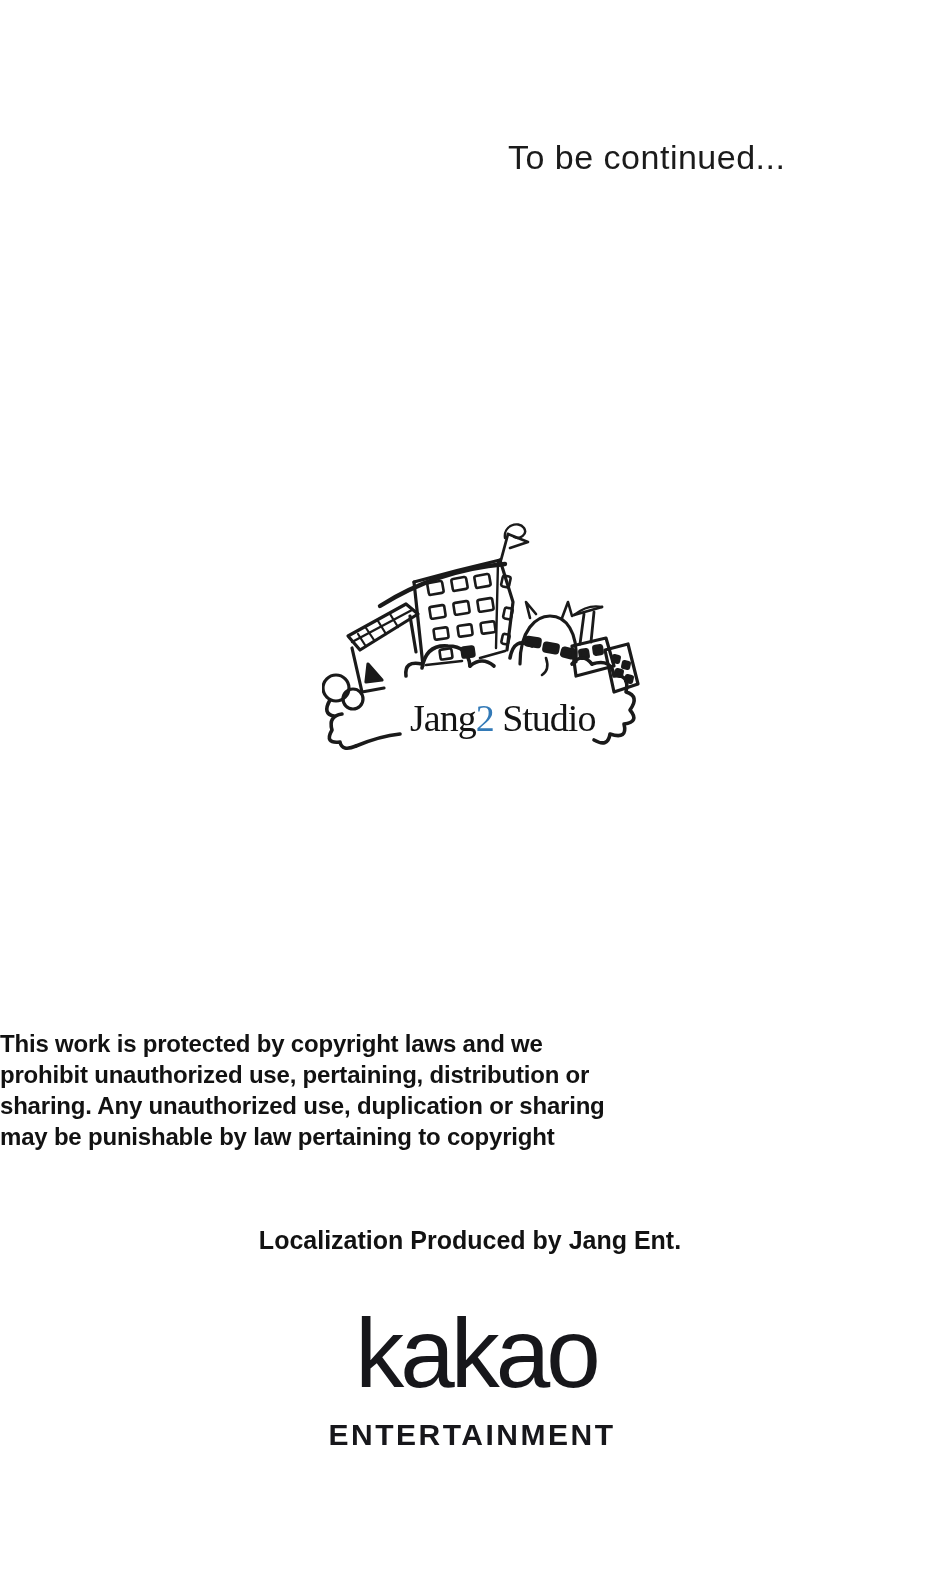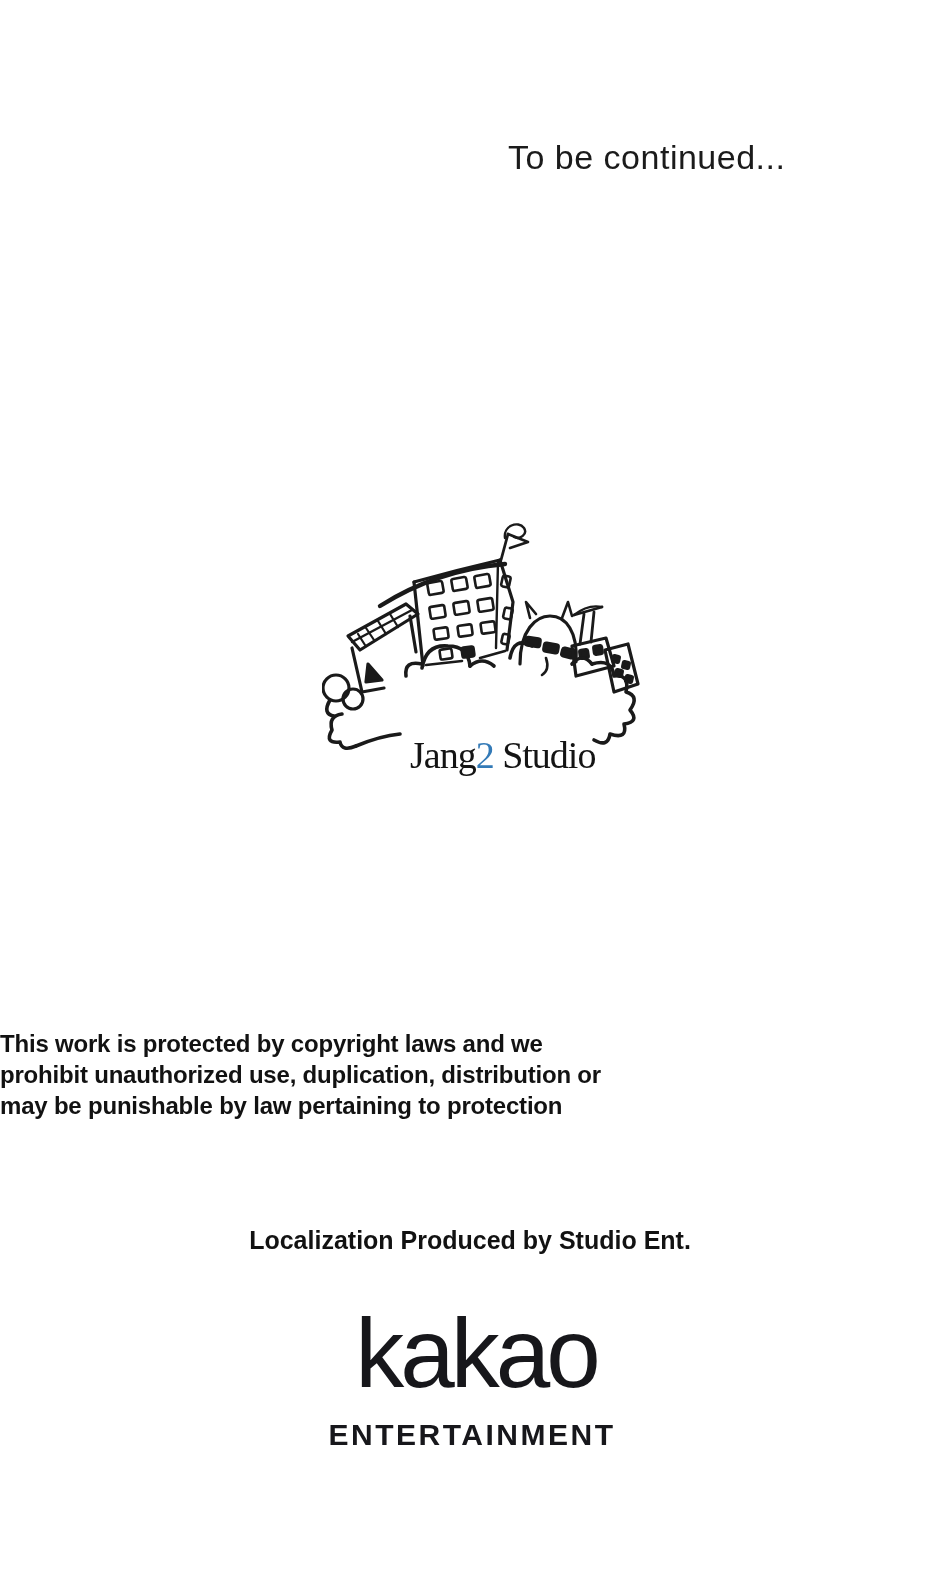--- a/index.html
+++ b/index.html
@@ -14,21 +14,20 @@
     font-size:34px;font-weight:400;letter-spacing:.5px;color:#1b1b1b;
     white-space:nowrap;
   }
   .logo-wrap{position:absolute;left:322px;top:518px;width:320px;height:240px;}
   .logo-art{position:absolute;left:0;top:0;}
   .logo-text{
     position:absolute;left:88px;top:178px;
     font-family:"Liberation Serif","DejaVu Serif",serif;
     font-size:38px;font-weight:400;letter-spacing:-1px;color:#141414;
     white-space:nowrap;
-    margin-top:37px;
   }
   .logo-text .accent{color:#337ab7;}
   .copyright{
     position:absolute;left:0;top:1028px;width:940px;
     text-align:left;font-size:24px;font-weight:700;line-height:31px;
     letter-spacing:-.2px;color:#121212;
   }
   .localization{
     position:absolute;left:0;top:1226px;width:940px;
     text-align:center;font-size:25px;font-weight:700;color:#121212;
@@ -134,20 +133,21 @@
       <path d="M34,228 Q58,218 78,216"></path>
     </g>
   </svg>
   <div class="logo-text">
     <span>Jang</span><span class="accent">2</span><span> Studio</span>
   </div>
 </div>
 
 <div class="copyright">
   <div>This work is protected by copyright laws and we</div>
-  <div>prohibit unauthorized use, duplication, distribution or</div>
-  <div>may be punishable by law pertaining to protection</div>
+  <div>prohibit unauthorized use, pertaining, distribution or</div>
+  <div>sharing. Any unauthorized use, duplication or sharing</div>
+  <div>may be punishable by law pertaining to copyright</div>
 </div>
 
-<div class="localization">Localization Produced by Studio Ent.</div>
+<div class="localization">Localization Produced by Jang Ent.</div>
 
 <div class="kakao-word">kakao</div>
 <div class="kakao-sub">ENTERTAINMENT</div>
 
 </body></html>

